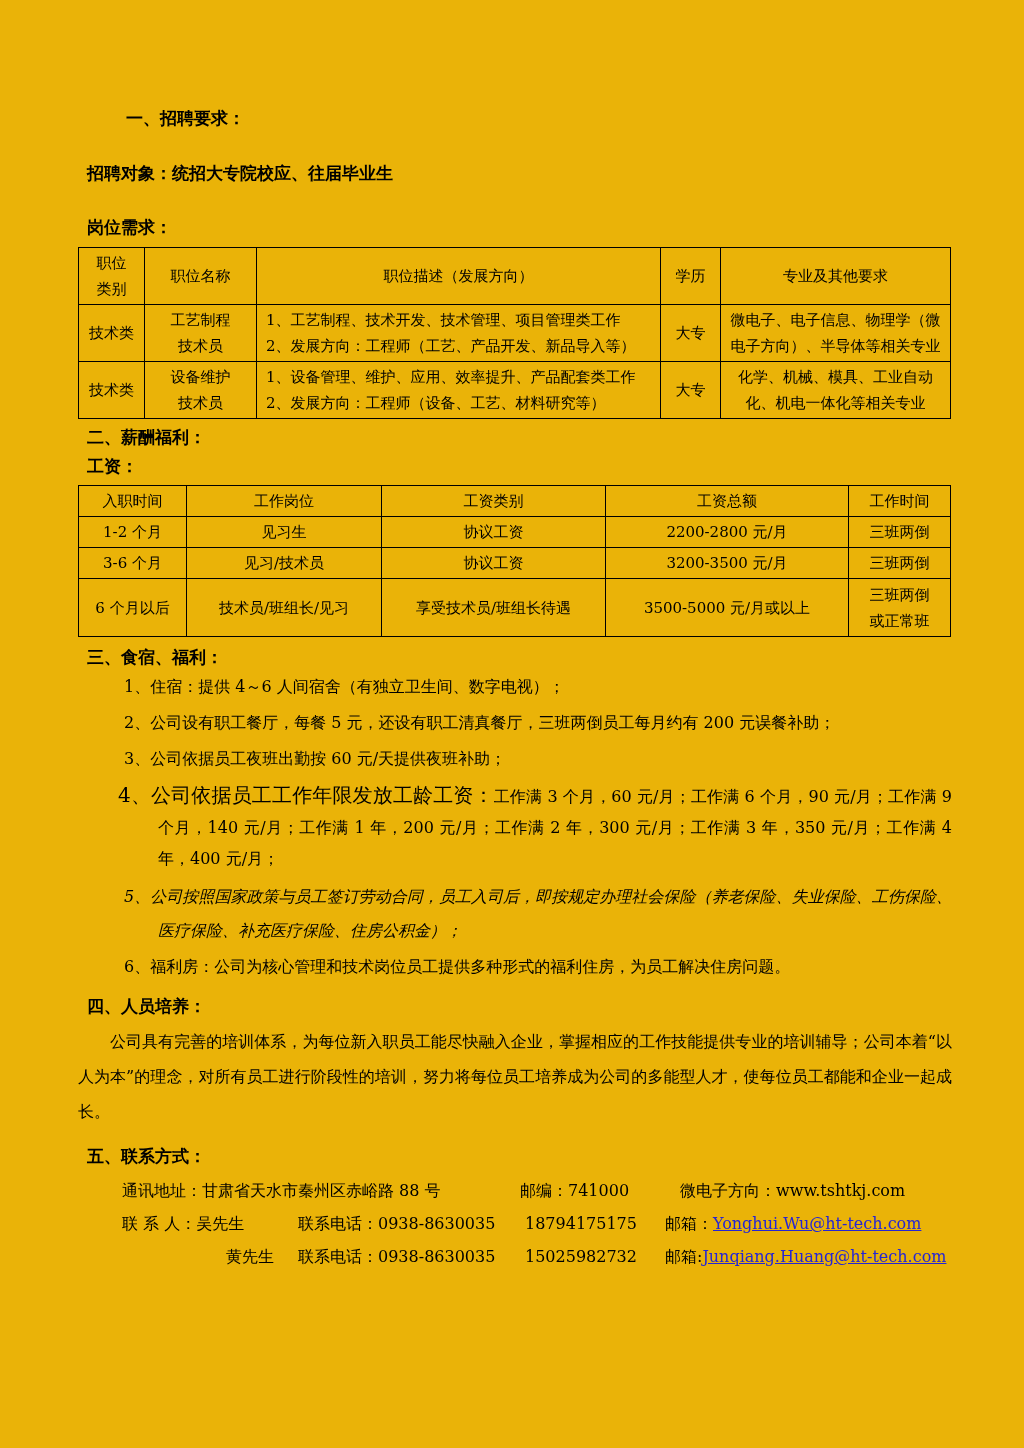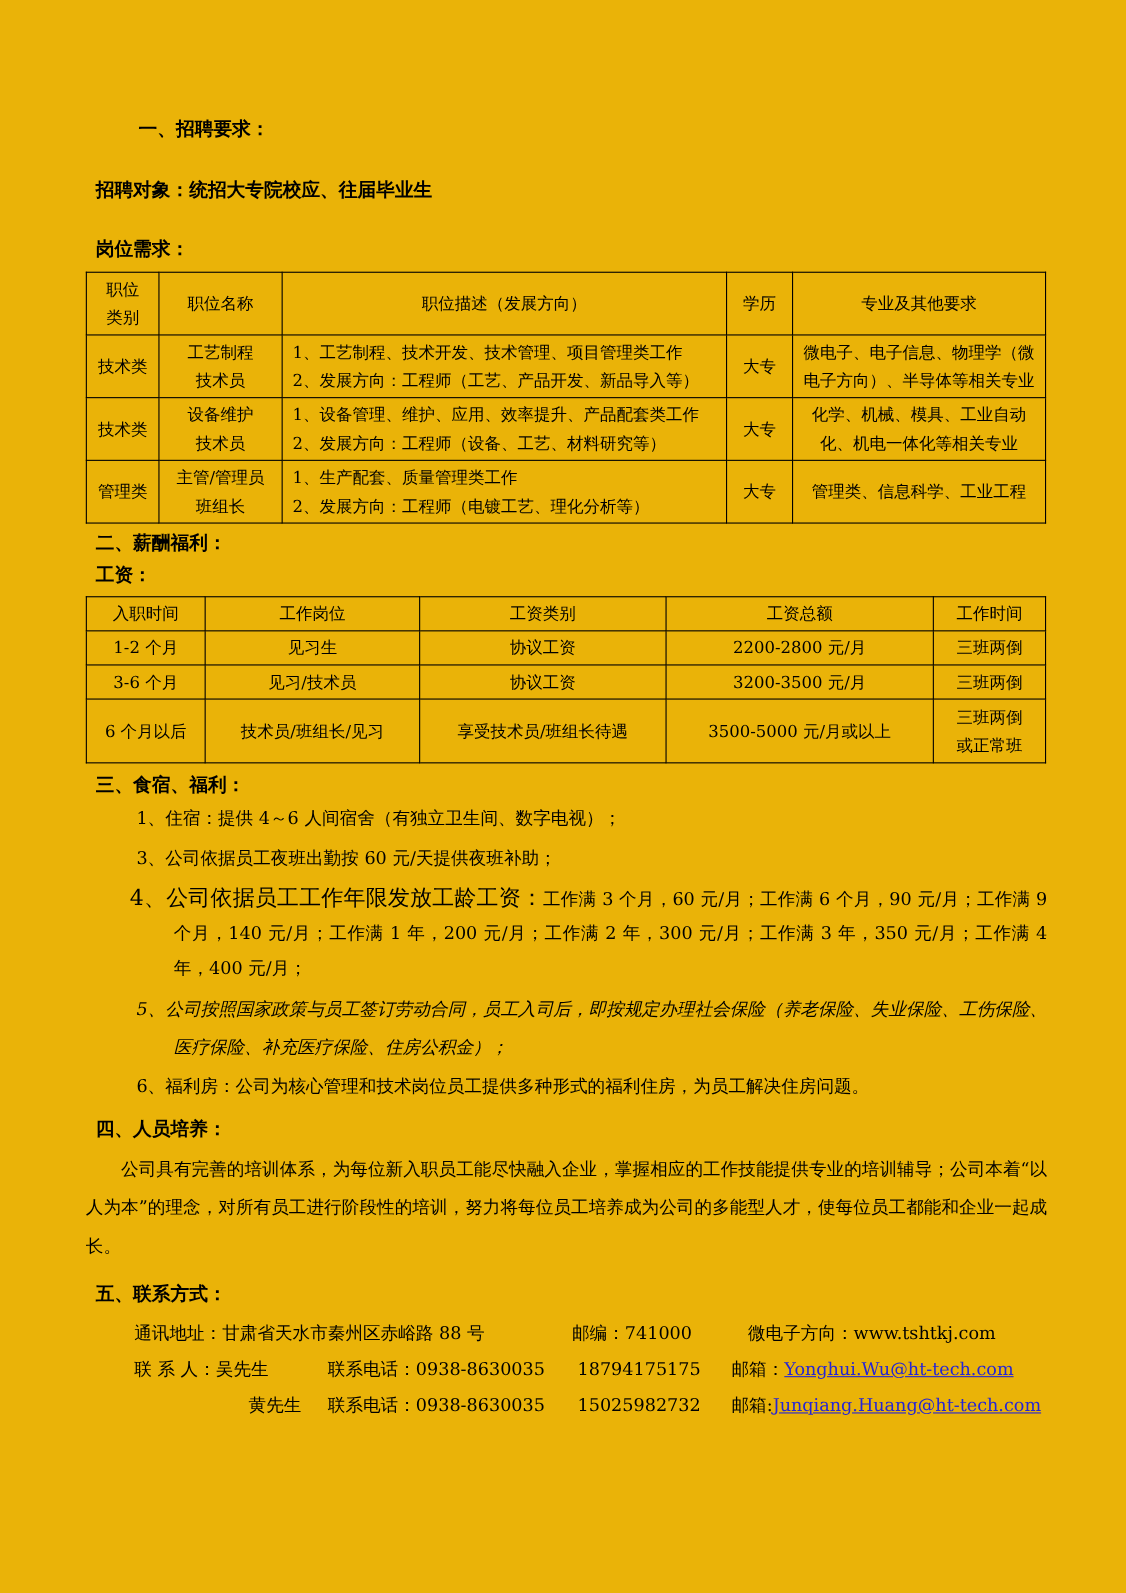--- a/index.html
+++ b/index.html
@@ -93,29 +93,20 @@
     </tr>
     <tr>
       <td>技术类</td>
       <td class="pre">设备维护
 技术员</td>
       <td class="pre left">1、设备管理、维护、应用、效率提升、产品配套类工作
 2、发展方向：工程师（设备、工艺、材料研究等）</td>
       <td>大专</td>
       <td>化学、机械、模具、工业自动化、机电一体化等相关专业</td>
     </tr>
-    <tr>
-      <td>管理类</td>
-      <td class="pre">主管/管理员
-班组长</td>
-      <td class="pre left">1、生产配套、质量管理类工作
-2、发展方向：工程师（电镀工艺、理化分析等）</td>
-      <td>大专</td>
-      <td>管理类、信息科学、工业工程</td>
-    </tr>
   </tbody>
     </table>
 
   <p class="sec-title title2">二、薪酬福利：</p>
   <p class="sec-title wage-label">工资：</p>
 
   <table class="t2">
     <colgroup>
       <col style="width:108px">
         <col style="width:195px">
@@ -152,20 +143,21 @@
       <td>3500-5000 元/月或以上</td>
       <td class="pre">三班两倒
 或正常班</td>
     </tr>
   </tbody>
     </table>
 
   <p class="sec-title title3">三、食宿、福利：</p>
 
   <p class="w-item">1、住宿：提供 4～6 人间宿舍（有独立卫生间、数字电视）；</p>
+  <p class="w-item">2、公司设有职工餐厅，每餐 5 元，还设有职工清真餐厅，三班两倒员工每月约有 200 元误餐补助；</p>
   <p class="w-item">3、公司依据员工夜班出勤按 60 元/天提供夜班补助；</p>
   <p class="w-item w-item4"><span class="big">4、公司依据员工工作年限发放工龄工资：</span><span>工作满 3 个月，60 元/月；工作满 6 个月，90 元/月；工作满 9 个月，140 元/月；工作满 1 年，200 元/月；工作满 2 年，300 元/月；工作满 3 年，350 元/月；工作满 4 年，400 元/月；</span></p>
   <p class="w-item w-item5">5、公司按照国家政策与员工签订劳动合同，员工入司后，即按规定办理社会保险（养老保险、失业保险、工伤保险、医疗保险、补充医疗保险、住房公积金）；</p>
   <p class="w-item">6、福利房：公司为核心管理和技术岗位员工提供多种形式的福利住房，为员工解决住房问题。</p>
 
   <p class="sec-title title4">四、人员培养：</p>
   <p class="train-para">公司具有完善的培训体系，为每位新入职员工能尽快融入企业，掌握相应的工作技能提供专业的培训辅导；公司本着“以人为本”的理念，对所有员工进行阶段性的培训，努力将每位员工培养成为公司的多能型人才，使每位员工都能和企业一起成长。</p>
 
   <p class="sec-title title5">五、联系方式：</p>
 

